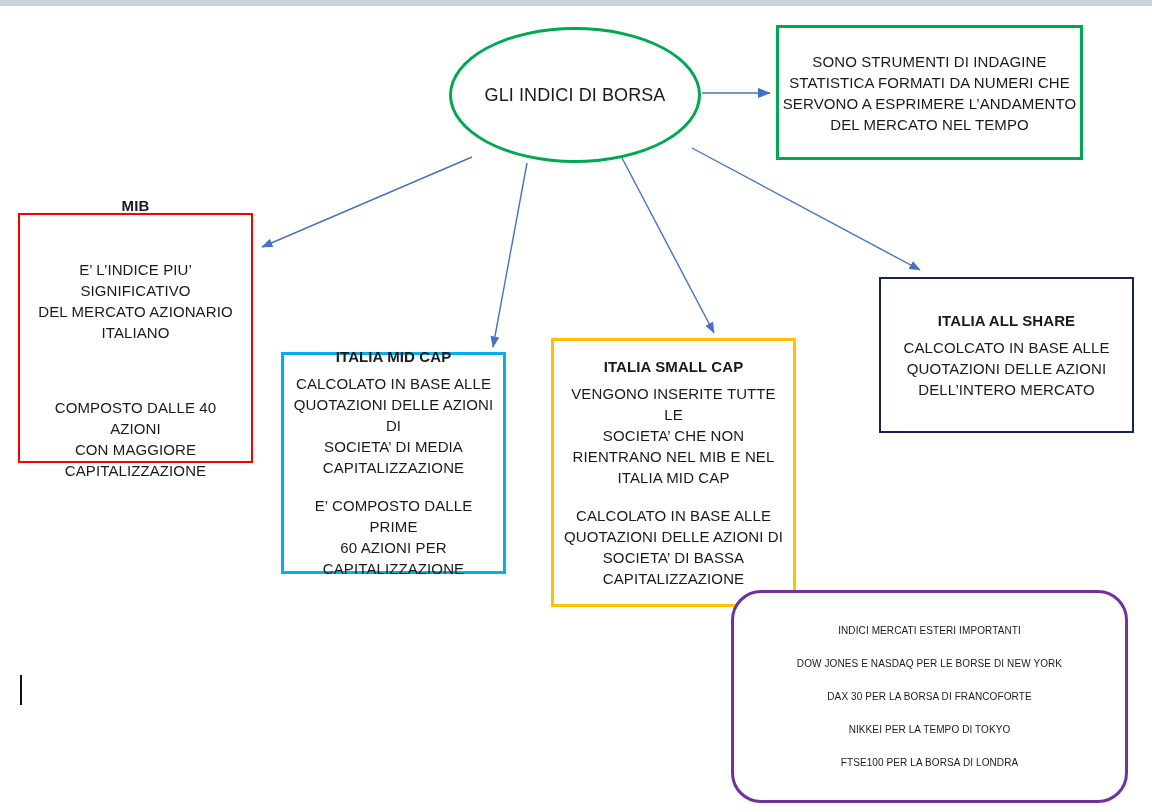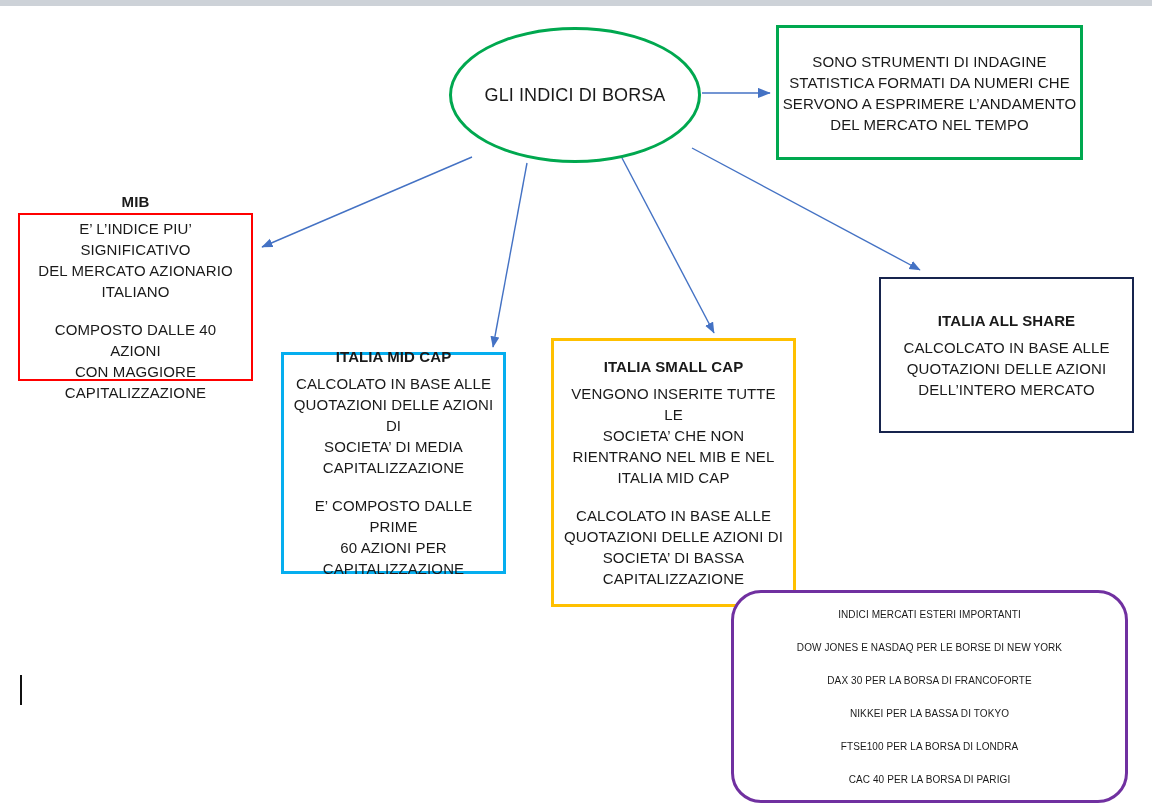--- a/index.html
+++ b/index.html
@@ -87,23 +87,24 @@
     height: 135px;
     border: 3px solid #00A84F;
     padding: 4px 0;
   }
 
   
   #mib-node {
     left: 18px;
     top: 213px;
     width: 235px;
-    height: 168px;
+    height: 250px;
     border: 2.5px solid #FF0000;
     padding: 6px 8px;
+    gap: 37px;
   }
 
   
   #midcap-node {
     left: 281px;
     top: 352px;
     width: 225px;
     height: 222px;
     border: 3px solid #05AEEF;
     padding: 6px 8px;
@@ -225,20 +226,19 @@
     <div class="title">ITALIA ALL SHARE</div>
     <p class="para">CALCOLCATO IN BASE ALLE
 QUOTAZIONI DELLE AZIONI
 DELL’INTERO MERCATO</p>
   </div>
 
   <div class="node" id="foreign-node">
     <div class="line">INDICI MERCATI ESTERI IMPORTANTI</div>
     <div class="line">DOW JONES E NASDAQ PER LE BORSE DI NEW YORK</div>
     <div class="line">DAX 30 PER LA BORSA DI FRANCOFORTE</div>
-    <div class="line">NIKKEI PER LA BASSA DI TOKYO</div>
+    <div class="line">NIKKEI PER LA TEMPO DI TOKYO</div>
     <div class="line">FTSE100 PER LA BORSA DI LONDRA</div>
-    <div class="line">CAC 40 PER LA BORSA DI PARIGI</div>
   </div>
 
   <div id="text-caret"></div>
 
 </div>
 
 </body></html>

